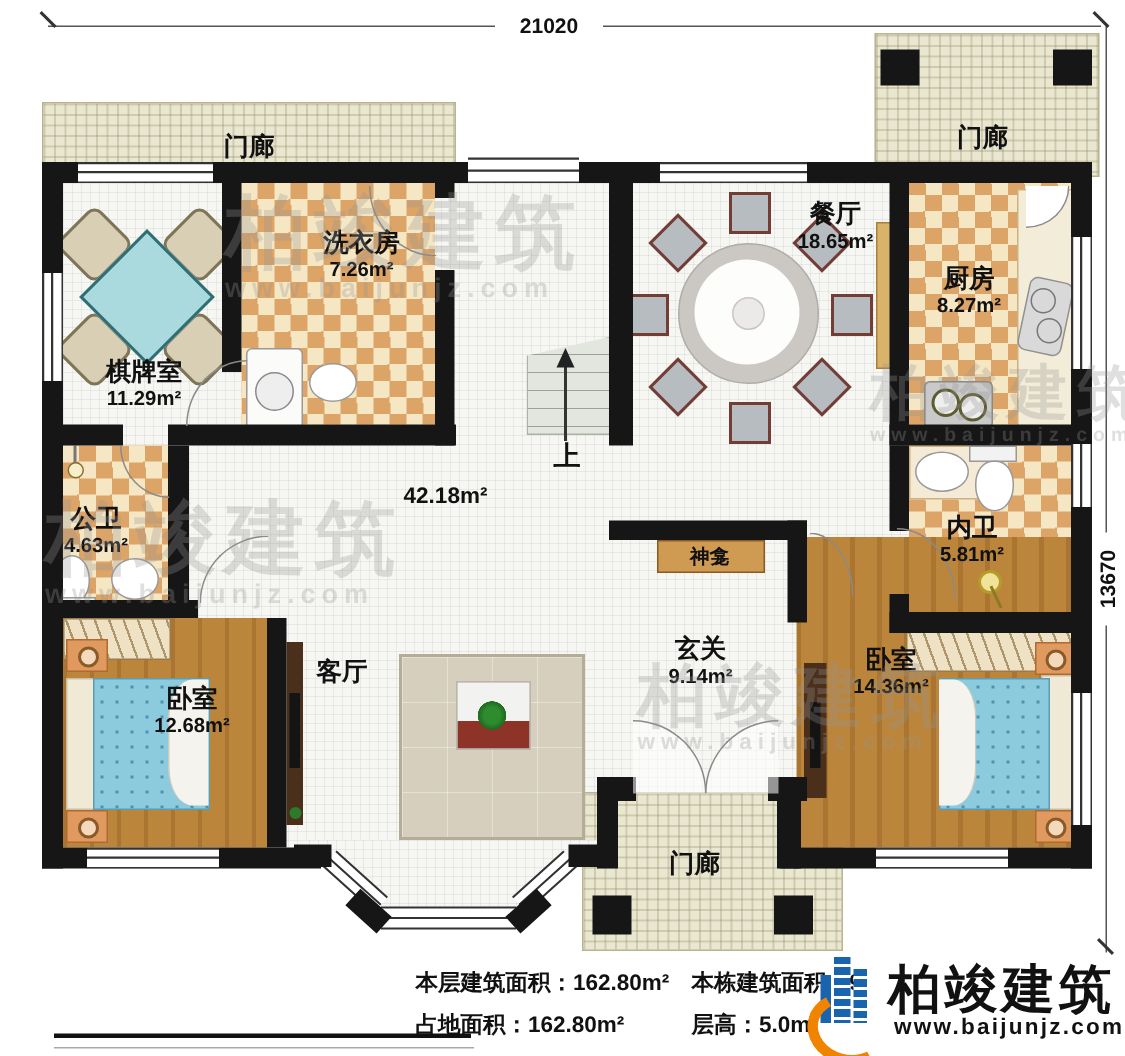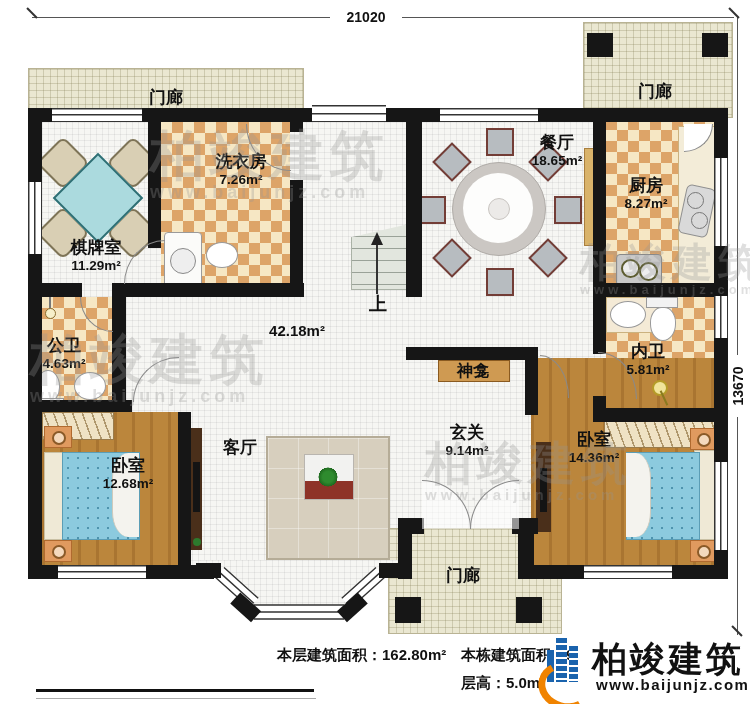--- a/index.html
+++ b/index.html
@@ -160,21 +160,21 @@
               background-image:repeating-linear-gradient(180deg,transparent 0 11px,#9aa298 11px 12px);
               clip-path:polygon(0 20%,100% 0,100% 100%,0 100%);"></div>
   <div class="furn" style="left:376px;top:244px;width:2px;height:50px;background:#333;"></div>
   <div class="furn" style="left:371px;top:232px;width:0;height:0;border-left:6px solid transparent;border-right:6px solid transparent;border-bottom:13px solid #222;"></div>
   <div class="room-label" style="left:378px;top:294px;">
     <span class="room-name" style="font-size:18px;">上</span>
     </div>
 
   <div class="furn" style="left:438px;top:360px;width:70px;height:20px;background:#cf9a52;border:1px solid #8a5a20;z-index:12;"></div>
   <div class="room-label" style="left:473px;top:362px;z-index:21;">
-    <span style="font-size:16px;font-weight:bold;">神龛</span></div>
+    <span style="font-size:13px;font-weight:bold;">神龛</span></div>
 
   <div class="furn" style="left:44px;top:144px;width:34px;height:34px;background:#d9cfb4;border:2px solid #7e7457;border-radius:7px;transform:rotate(45deg);"></div>
   <div class="furn" style="left:114px;top:144px;width:34px;height:34px;background:#d9cfb4;border:2px solid #7e7457;border-radius:7px;transform:rotate(-45deg);"></div>
   <div class="furn" style="left:44px;top:214px;width:34px;height:34px;background:#d9cfb4;border:2px solid #7e7457;border-radius:7px;transform:rotate(-45deg);"></div>
   <div class="furn" style="left:114px;top:214px;width:34px;height:34px;background:#d9cfb4;border:2px solid #7e7457;border-radius:7px;transform:rotate(45deg);"></div>
   <div class="furn" style="left:66px;top:166px;width:60px;height:60px;background:#abdade;border:2px solid #2f6f74;transform:rotate(45deg);"></div>
 
   <div class="furn" style="left:164px;top:232px;width:36px;height:54px;background:#fbfbf9;border:1.5px solid #9a9a9a;border-radius:4px;"></div>
   <div class="furn" style="left:170px;top:248px;width:24px;height:24px;border:1.5px solid #8a8a8a;border-radius:50%;background:#eee;"></div>
   <div class="furn" style="left:206px;top:242px;width:30px;height:24px;background:#fff;border:1.5px solid #999;border-radius:50%;"></div>
@@ -273,21 +273,21 @@
     <span class="room-area">5.81m²</span>
     </div>
   <div class="room-label" style="left:128px;top:456px;">
     <span class="room-name">卧室</span>
     <span class="room-area">12.68m²</span>
     </div>
   <div class="room-label" style="left:594px;top:430px;">
     <span class="room-name">卧室</span>
     <span class="room-area">14.36m²</span>
     </div>
-  <div class="room-label" style="left:240px;top:438px;">
+  <div class="room-label" style="left:228px;top:438px;">
     <span class="room-name">客厅</span>
     </div>
   <div class="room-label" style="left:467px;top:423px;">
     <span class="room-name">玄关</span>
     <span class="room-area">9.14m²</span>
     </div>
   <div class="room-label" style="left:297px;top:322px;">
     <span class="room-area" style="font-size:15px;">42.18m²</span>
     </div>
 
@@ -306,20 +306,22 @@
   <div class="wm" style="left:580px;top:242px;">
     <span class="big" style="font-size:40px;">柏竣建筑</span>
     <span class="url" style="font-size:13px;">www.baijunjz.com</span>
     </div>
 
   <div class="abs" style="left:36px;top:689px;width:278px;height:3px;background:#111;z-index:40;"></div>
   <div class="abs" style="left:36px;top:698px;width:280px;height:1px;background:#aaa;z-index:40;"></div>
 
   <div class="tblock" style="left:277px;top:646px;font-size:15px;">
     <span>本层建筑面积：</span><span>162.80m²</span></div>
+  <div class="tblock" style="left:277px;top:674px;font-size:15px;">
+    <span>占地面积：</span><span>162.80m²</span></div>
   <div class="tblock" style="left:461px;top:646px;font-size:15px;z-index:38;">
     <span>本栋建筑面积：</span><span>9</span></div>
   <div class="tblock" style="left:461px;top:674px;font-size:15px;z-index:38;">
     <span>层高：</span><span>5.0m</span></div>
 
   <div class="abs" style="left:538px;top:632px;width:200px;height:70px;z-index:45;">
     <div class="abs" style="left:0;top:2px;width:52px;height:64px;">
       <div class="abs" style="left:18px;top:4px;width:11px;height:44px;background:repeating-linear-gradient(#1a63ad 0 5px,#ffffff 5px 7px);"></div>
       <div class="abs" style="left:31px;top:12px;width:9px;height:36px;background:repeating-linear-gradient(#1a63ad 0 5px,#ffffff 5px 7px);"></div>
       <div class="abs" style="left:9px;top:16px;width:7px;height:32px;background:#1a63ad;"></div>

